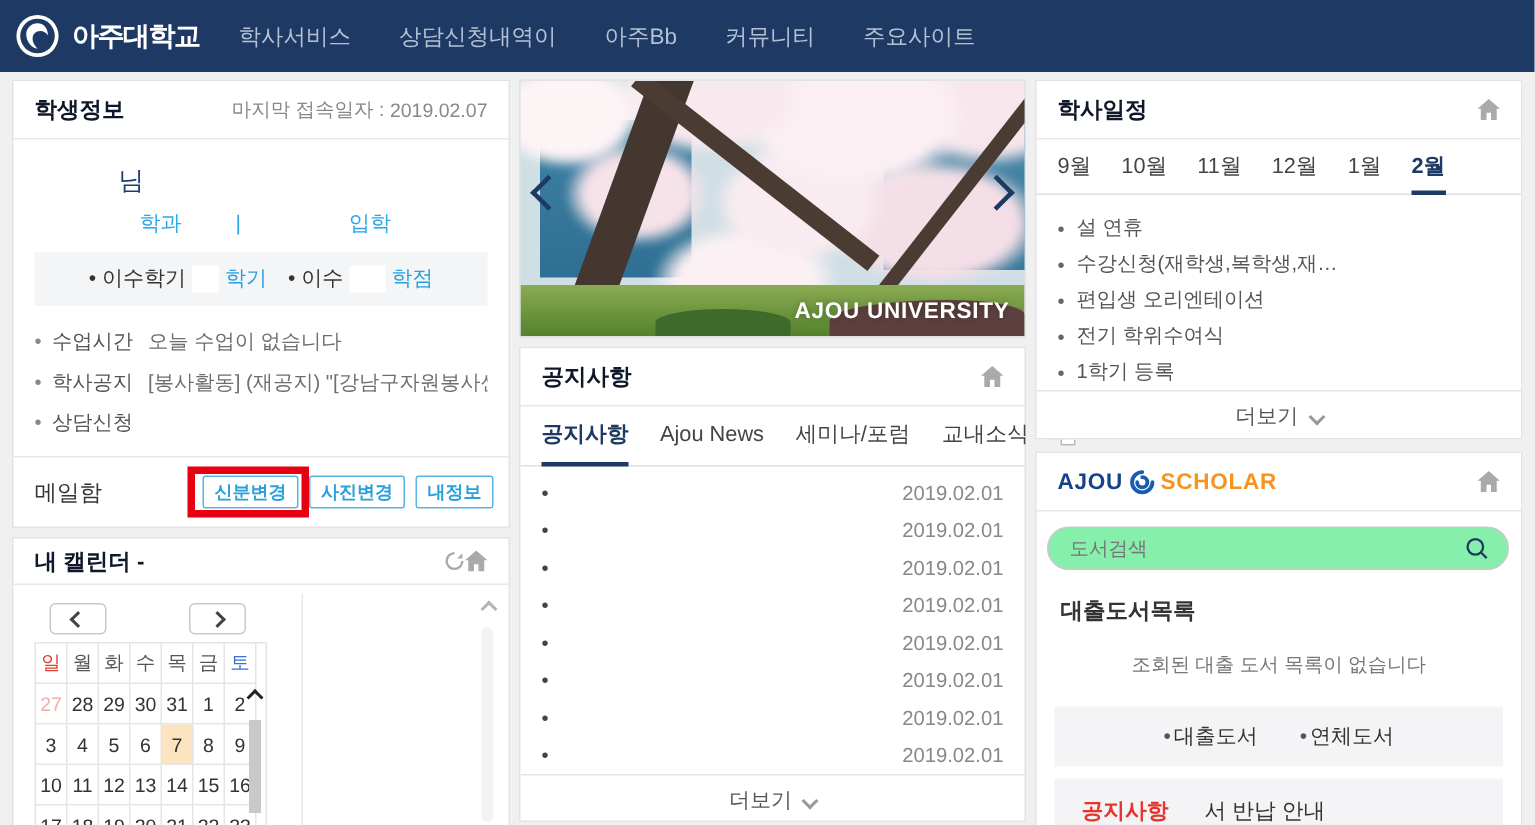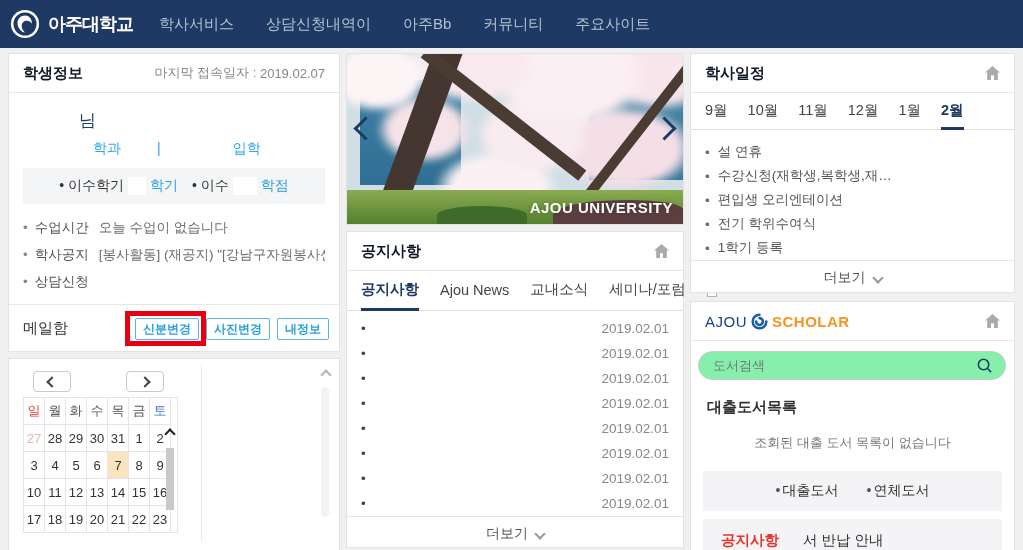--- a/index.html
+++ b/index.html
@@ -109,21 +109,21 @@
   .more-row{border-top:1px solid #e5e5e5;height:33px;display:flex;align-items:center;
     justify-content:center;color:#555;font-size:14px;cursor:pointer;flex:none;gap:8px;}
   
   #schedule-card{left:690px;top:53px;width:325px;height:240px;display:flex;flex-direction:column;}
   #schedule-card .tabs-row{height:36px;gap:20px;}
   .s-list{padding:10px 14px 0;flex:1;}
   .s-item{height:24px;display:flex;align-items:center;font-size:13.5px;color:#555;cursor:pointer;}
   .s-item .bul{color:#666;margin-right:8px;}
   #scholar-card{left:690px;top:301px;width:325px;height:260px;}
   .brand{display:flex;align-items:center;gap:4px;}
-  .brand-left{color:#16418c;font-weight:normal;font-size:15px;letter-spacing:.5px;}
+  .brand-left{color:#16418c;font-weight:bold;font-size:15px;letter-spacing:.5px;}
   .brand-right{color:#f7941e;font-weight:bold;font-size:15px;letter-spacing:.5px;}
   .search-row{margin:10px 8px 0 7px;height:27px;border:1px solid #c9c9c9;border-radius:15px;
     display:flex;align-items:center;padding:0 12px;background:#86efac;}
   .search-row input{border:none;outline:none;flex:1;font-size:13px;color:#555;
     font-family:"Liberation Sans","DejaVu Sans",sans-serif;background:transparent;}
   .loan-title{padding:18px 16px 0;font-size:15px;font-weight:bold;color:#333;}
   .empty-msg{text-align:center;padding-top:17px;color:#777;font-size:13px;}
   .gray-box{margin:0 12px;background:#f4f4f6;display:flex;align-items:center;font-size:14px;color:#333;}
   #loan-tabs{margin-top:19px;height:40px;justify-content:center;gap:28px;}
   .loan-tab{cursor:pointer;}
@@ -203,20 +203,36 @@
     <span class="mail-label">메일함</span>
     <span class="btns" id="mail-btns">
         <span class="btn-wrap"><span class="sbtn">신분변경</span><span class="red-frame"></span></span>
         <span class="btn-wrap"><span class="sbtn">사진변경</span></span>
         <span class="btn-wrap"><span class="sbtn">내정보</span></span>
       </span>
   </div>
 </div>
 
 <div class="card" id="calendar-card">
+  <div class="card-header">
+    <span class="card-title">내 캘린더 -</span>
+    <span class="hdr-right">
+      <span class="icon-btn">
+        <svg class="refresh" viewBox="0 0 16 16">
+            <path d="M8 2a6 6 0 1 0 6 6" fill="none" stroke="#a8a8a8" stroke-width="1.8"></path>
+            <path d="M14 2v4h-4z" fill="#a8a8a8"></path>
+          </svg>
+      </span>
+      <span class="icon-btn">
+        <svg class="home" viewBox="0 0 16 15">
+            <path d="M8 0l8 7h-2.3v8H9.6V9.8H6.4V15H2.3V7H0z"></path>
+          </svg>
+      </span>
+    </span>
+  </div>
   <div class="cal-body">
     <div class="cal-nav" style="left:24px">
         <span class="chev l"></span>
       </div>
     <div class="cal-nav" style="left:117px">
         <span class="chev r"></span>
       </div>
     <table class="cal">
       <thead>
           <tr id="cal-head">
@@ -302,22 +318,22 @@
       <span class="icon-btn">
         <svg class="home" viewBox="0 0 16 15">
             <path d="M8 0l8 7h-2.3v8H9.6V9.8H6.4V15H2.3V7H0z"></path>
           </svg>
       </span>
     </span>
   </div>
   <div class="tabs-row" id="notice-tabs">
       <span class="tab active">공지사항</span>
       <span class="tab">Ajou News</span>
+      <span class="tab">세미나/포럼</span>
       <span class="tab">교내소식</span>
-      <span class="tab">세미나/포럼</span>
       <span class="copy-icon"></span>
     </div>
   <div class="n-list" id="notice-list">
       <div class="n-item">
         <span class="bul">•</span>
         <span class="ttl"></span>
         <span class="date">2019.02.01</span>
       </div>
       <div class="n-item">
         <span class="bul">•</span>

